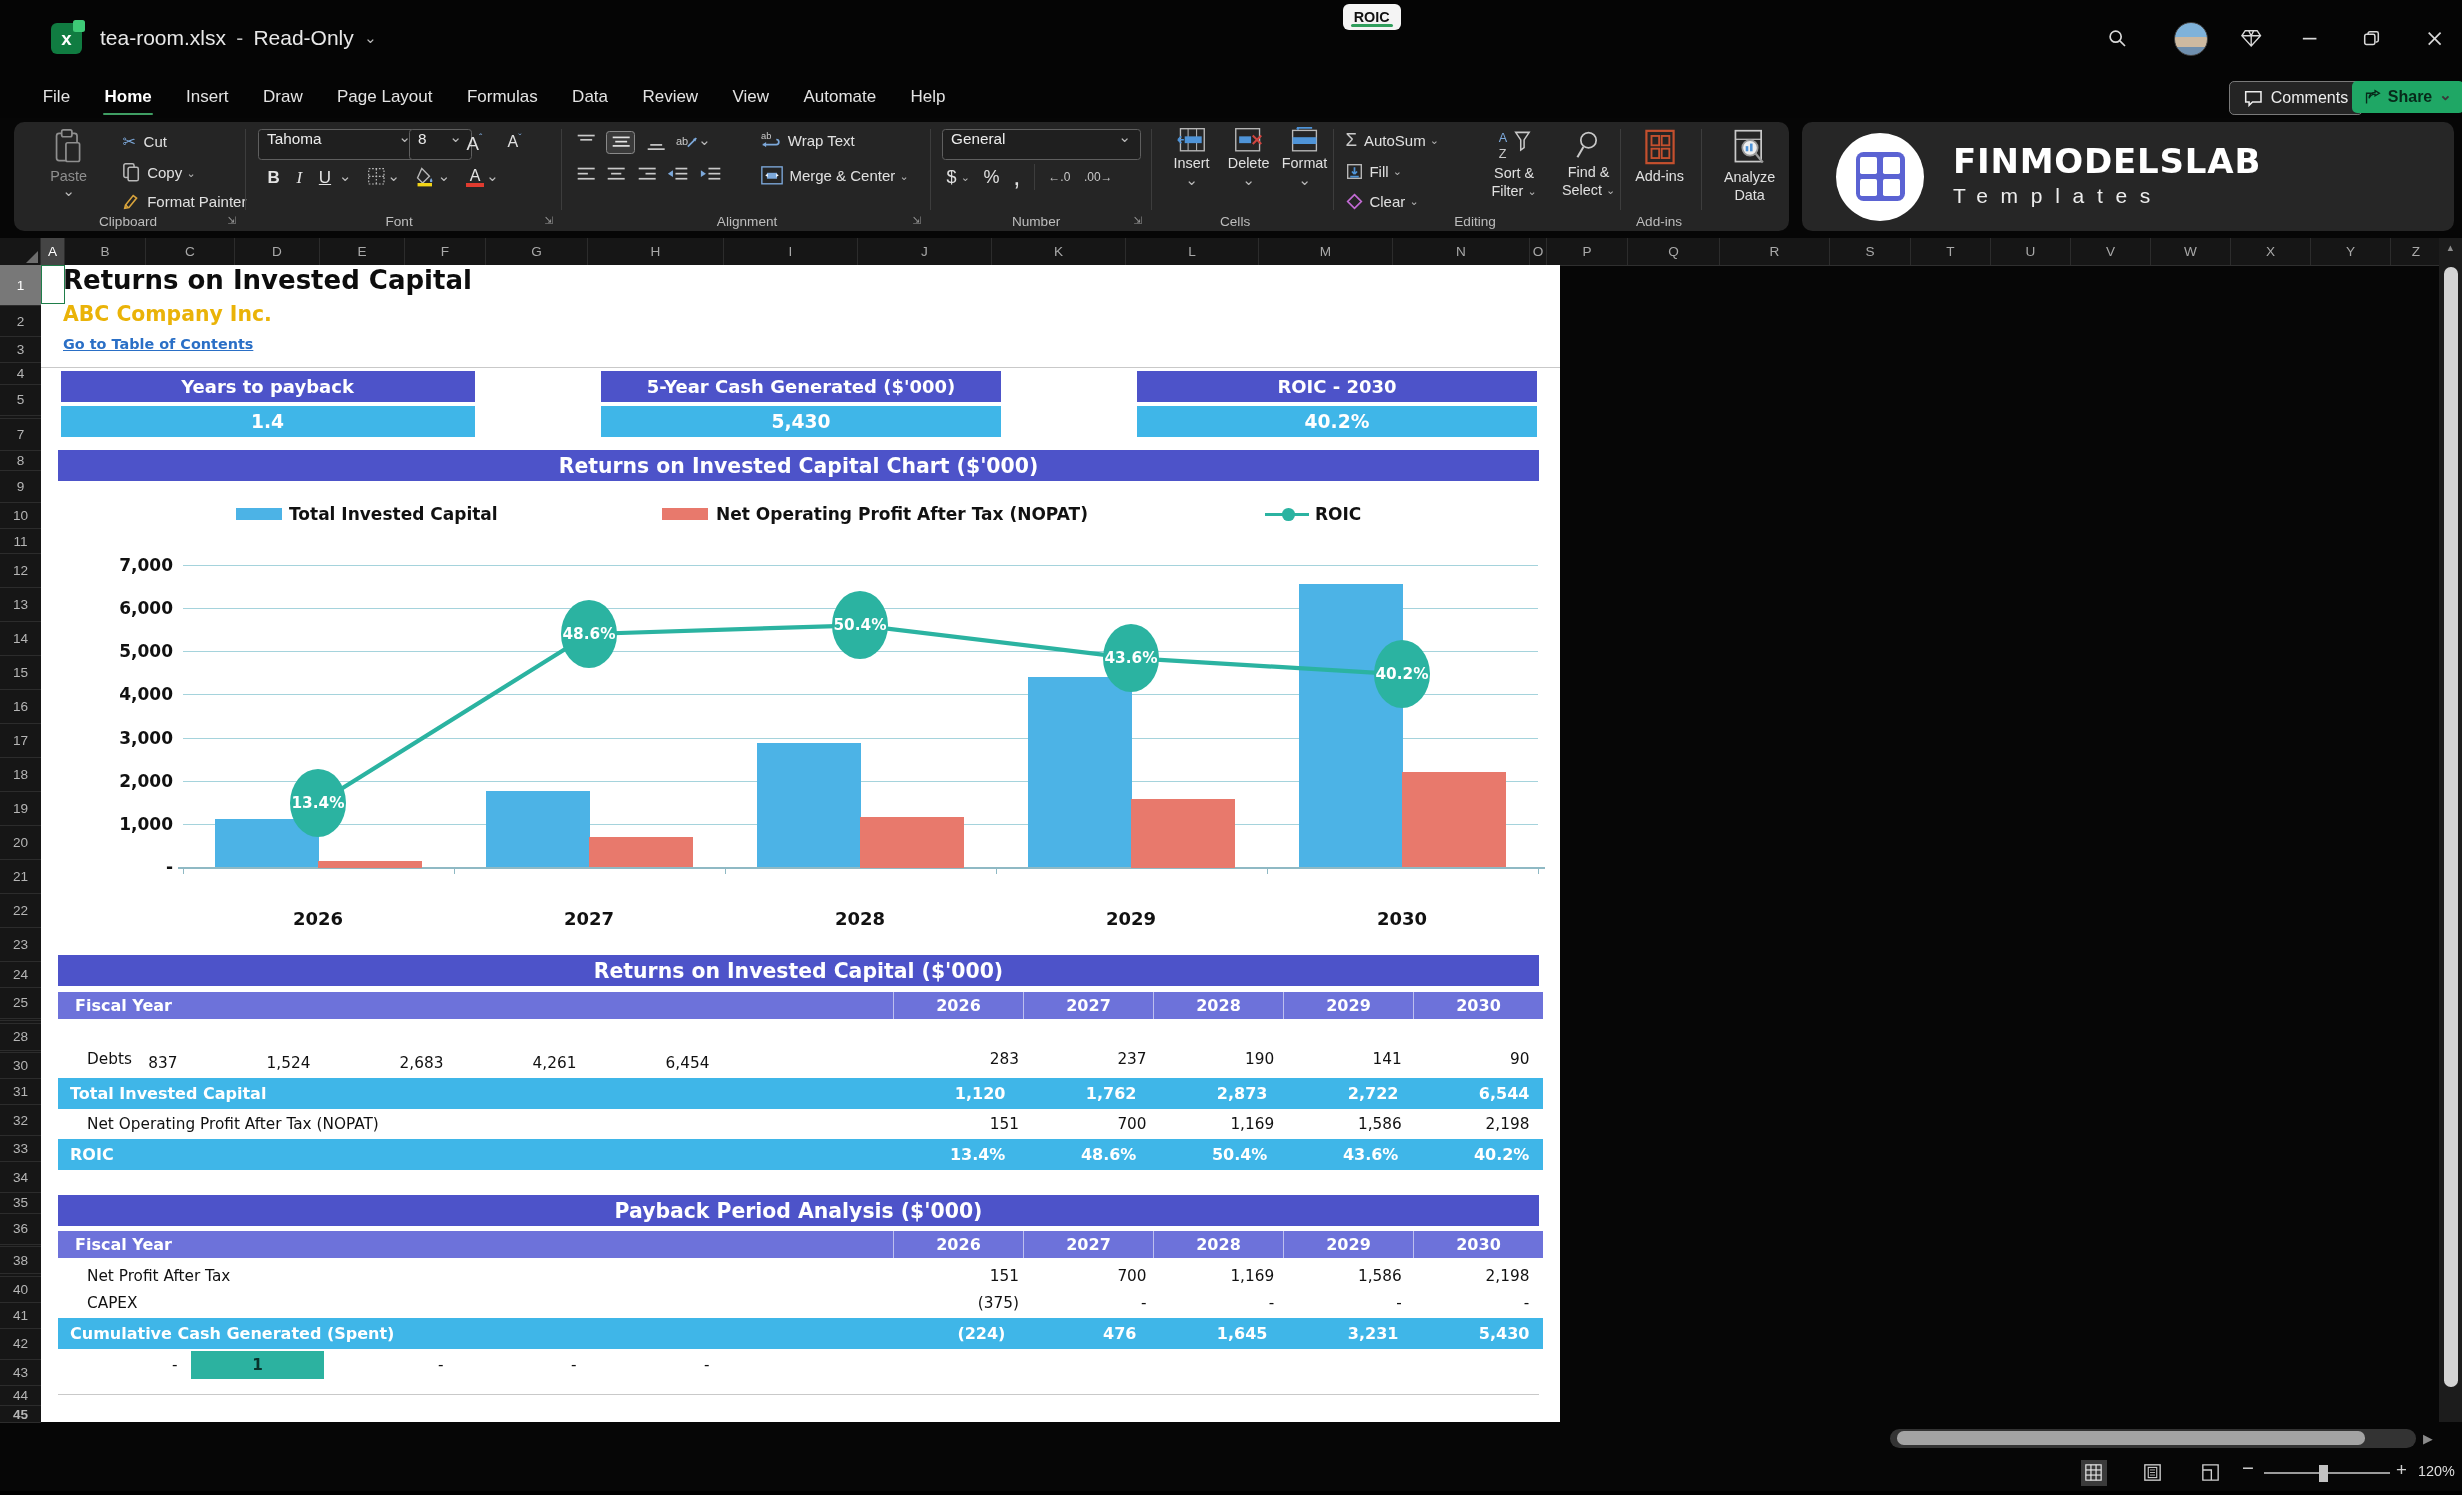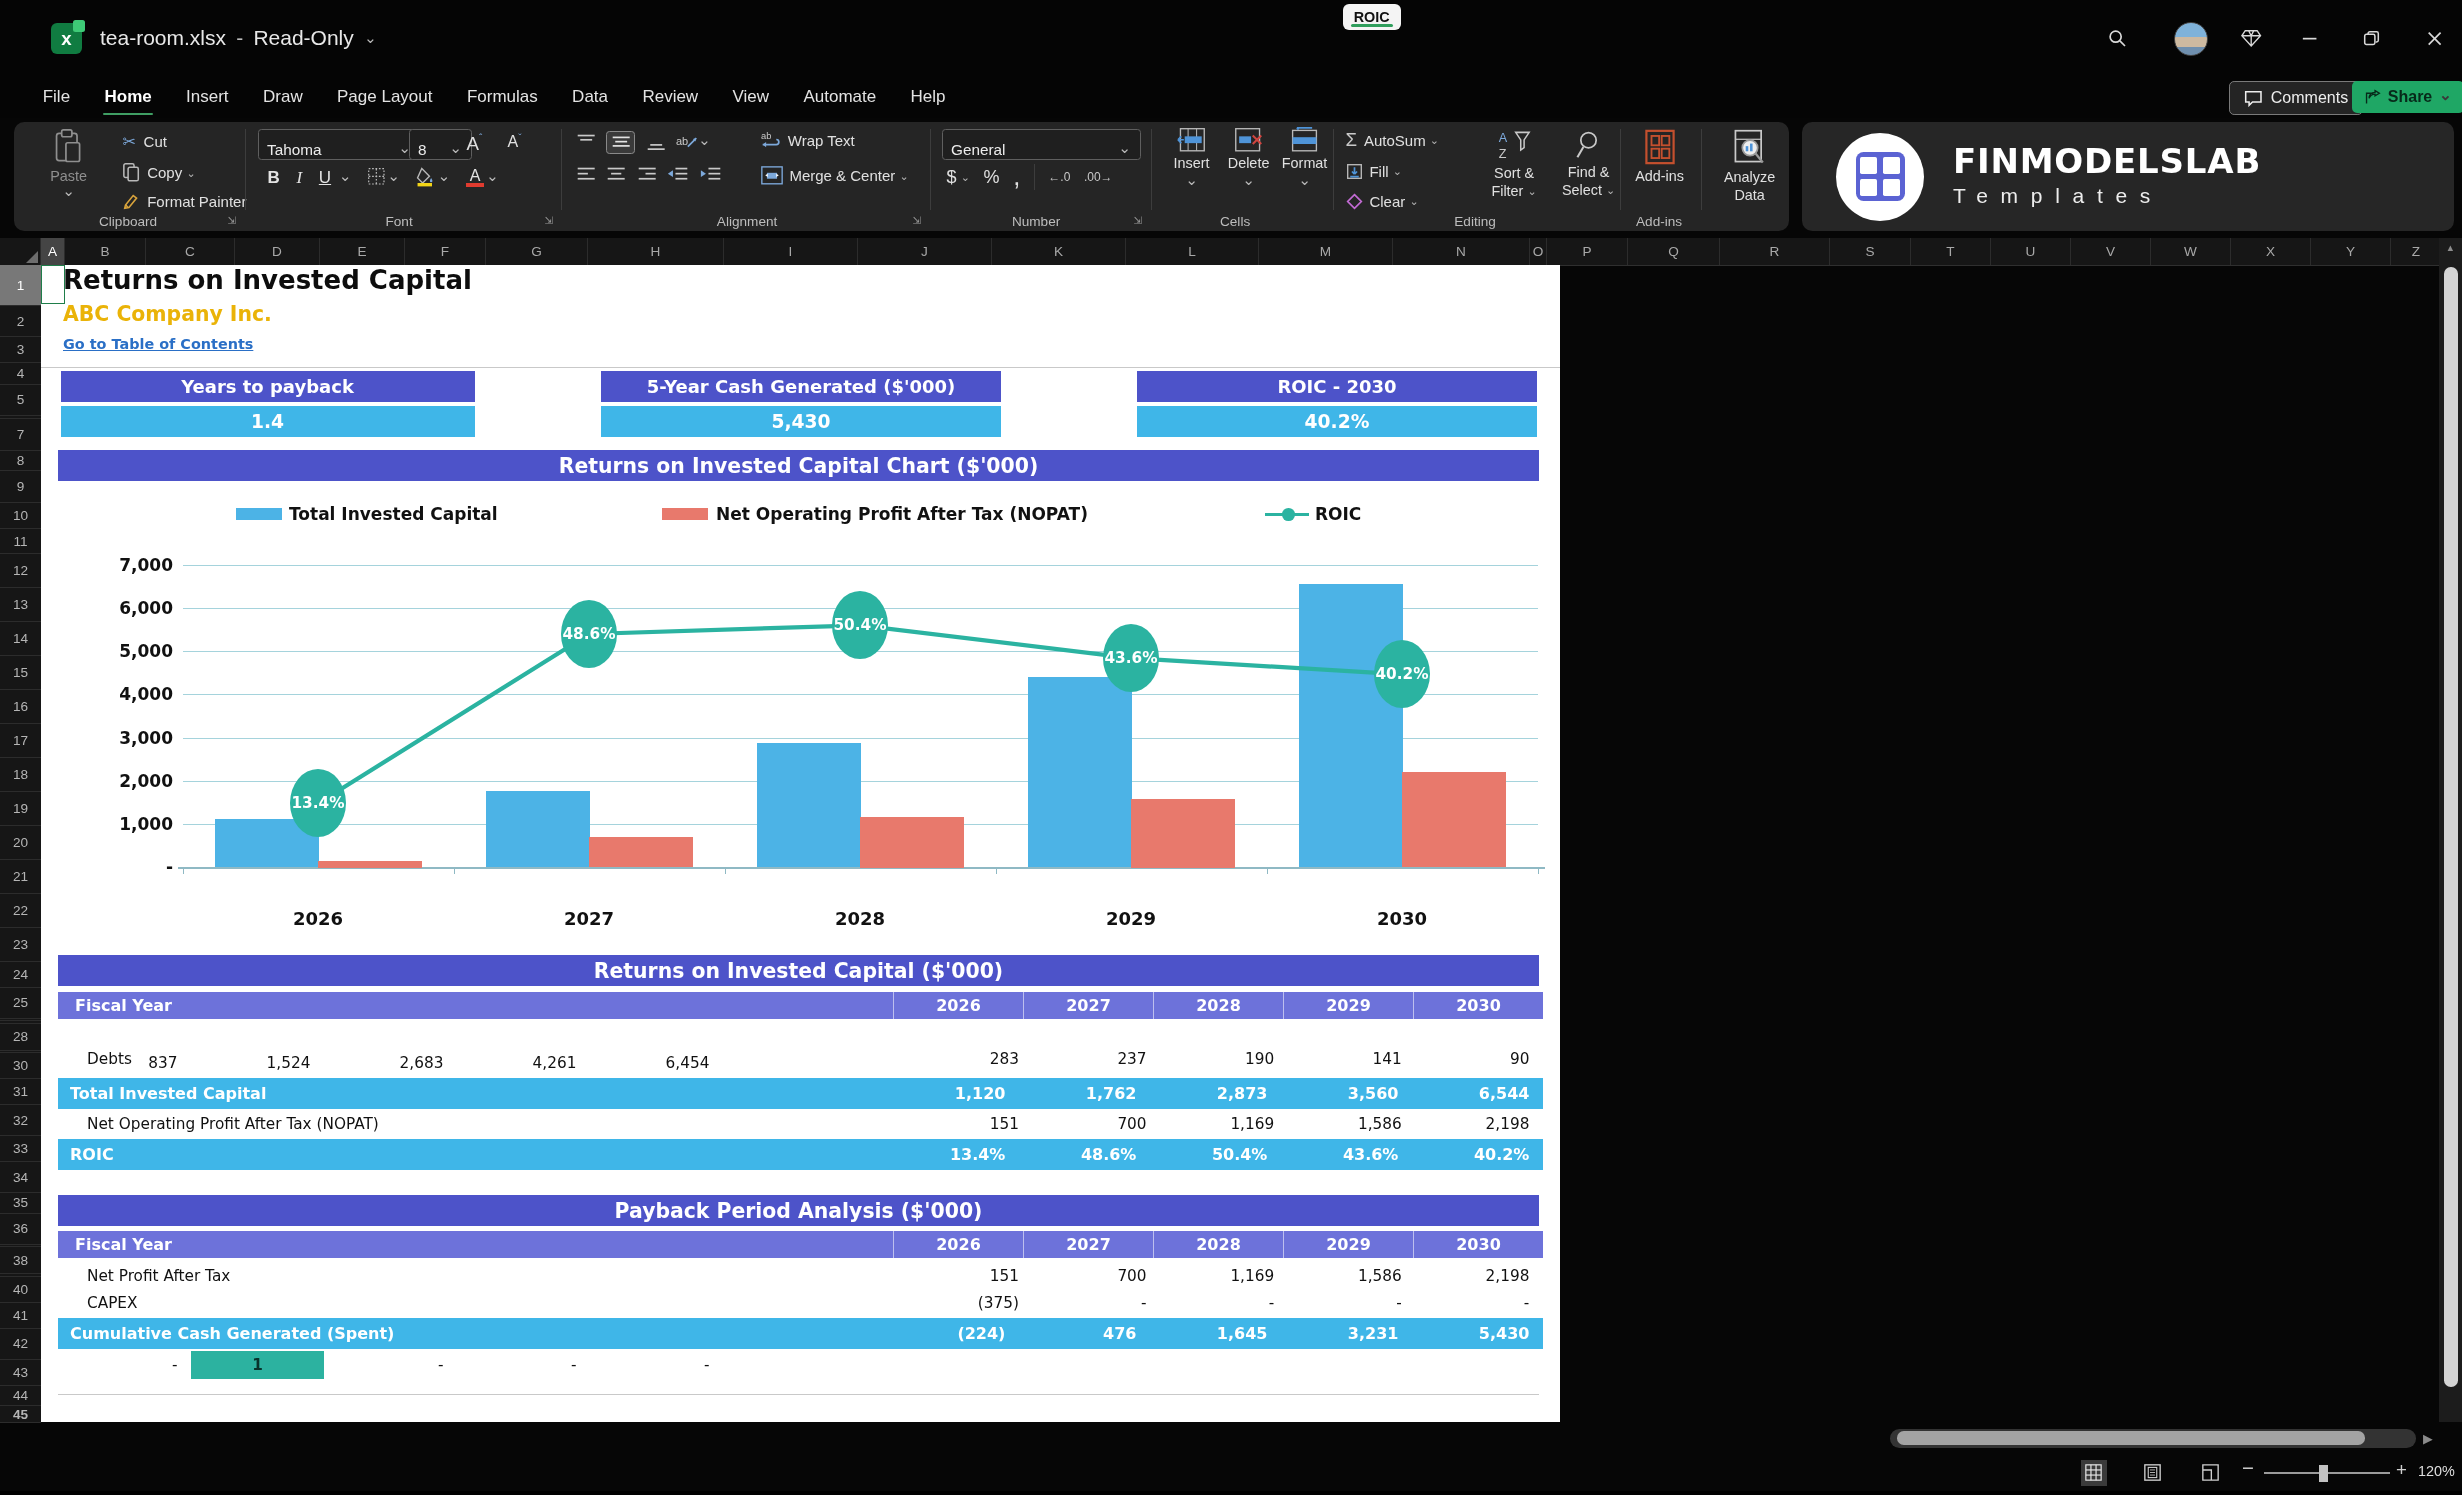--- a/index.html
+++ b/index.html
@@ -32,21 +32,21 @@
   #ribbon{left:0;top:119px;width:2462px;height:119px;}
   #ribbon-panel{left:13.6px;top:3.4px;width:1775px;height:109px;background:#252525;border-radius:10.2px;}
   #logo-panel{left:1802px;top:3.4px;width:652px;height:109px;background:#262626;border-radius:10.2px;}
   .rb-divider{position:absolute;top:6.8px;width:0.8px;height:81px;background:#3d3d3d;}
   .grp-label{position:absolute;top:92px;font-size:13.6px;color:#bdbdbd;text-align:center;}
   .launcher{position:absolute;top:93px;width:12px;height:12px;color:#9a9a9a;font-size:10.2px;}
   .rb-txt{color:#e0e0e0;font-size:15px;white-space:nowrap;}
   .rb-small{font-size:14.4px;color:#e0e0e0;}
   .cv:after{content:"⌄";color:#b5b5b5;font-size:11px;margin-left:4.2px;position:relative;top:-1.7px;}
   .combo{background:#1f1f1f;border:0.8px solid #5f5f5f;border-radius:3.4px;color:#ececec;font-size:15.3px;
-         display:flex;align-items:flex-end;justify-content:space-between;padding:0 8.5px;height:29px;}
+         display:flex;align-items:flex-start;justify-content:space-between;padding:0 8.5px;height:29px;}
   .biu{font-size:17px;color:#e3e3e3;width:24px;text-align:center;}
   .cells-btn{position:absolute;top:5.1px;width:54px;display:flex;flex-direction:column;align-items:center;gap:2.5px;color:#e0e0e0;font-size:14.4px;}
   .ed-row{position:absolute;left:1332px;display:flex;align-items:center;gap:6.8px;height:25.5px;}
   .two-line{display:flex;flex-direction:column;align-items:center;line-height:18px;font-size:14.4px;color:#e0e0e0;}
   #brand-circle{left:34px;top:10.2px;width:88px;height:88px;background:#fff;border-radius:50%;
      display:flex;align-items:center;justify-content:center;}
   #brand-sq{width:49px;height:49px;background:#5b63d3;border-radius:7.6px;display:grid;
      grid-template-columns:17px 17px;grid-template-rows:17px 17px;gap:5.1px;align-content:center;justify-content:center;}
   #brand-sq div{background:#fff;border-radius:1.7px;}
   #brand-text{left:151px;top:18.7px;color:#fff;}
@@ -662,21 +662,21 @@
         <div class="numcell">1,524</div>
         <div class="numcell">2,683</div>
         <div class="numcell">4,261</div>
         <div class="numcell">6,454</div>
       </div>
       <div class="trow abs blue" style="left: 17px; top: 813px; width: 1485px; height: 31px;">
         <div class="lab" style="width: 818px; padding-left: 12px;">Total Invested Capital</div>
         <div class="numcell">1,120</div>
         <div class="numcell">1,762</div>
         <div class="numcell">2,873</div>
-        <div class="numcell">3,560</div>
+        <div class="numcell">2,722</div>
         <div class="numcell">6,544</div>
       </div>
       <div class="trow abs" style="left: 17px; top: 846px; width: 1485px; height: 26px;">
         <div class="lab" style="width: 818px; padding-left: 29px;">Net Operating Profit After Tax (NOPAT)</div>
         <div class="numcell">151</div>
         <div class="numcell">700</div>
         <div class="numcell">1,169</div>
         <div class="numcell">1,586</div>
         <div class="numcell">2,198</div>
       </div>

